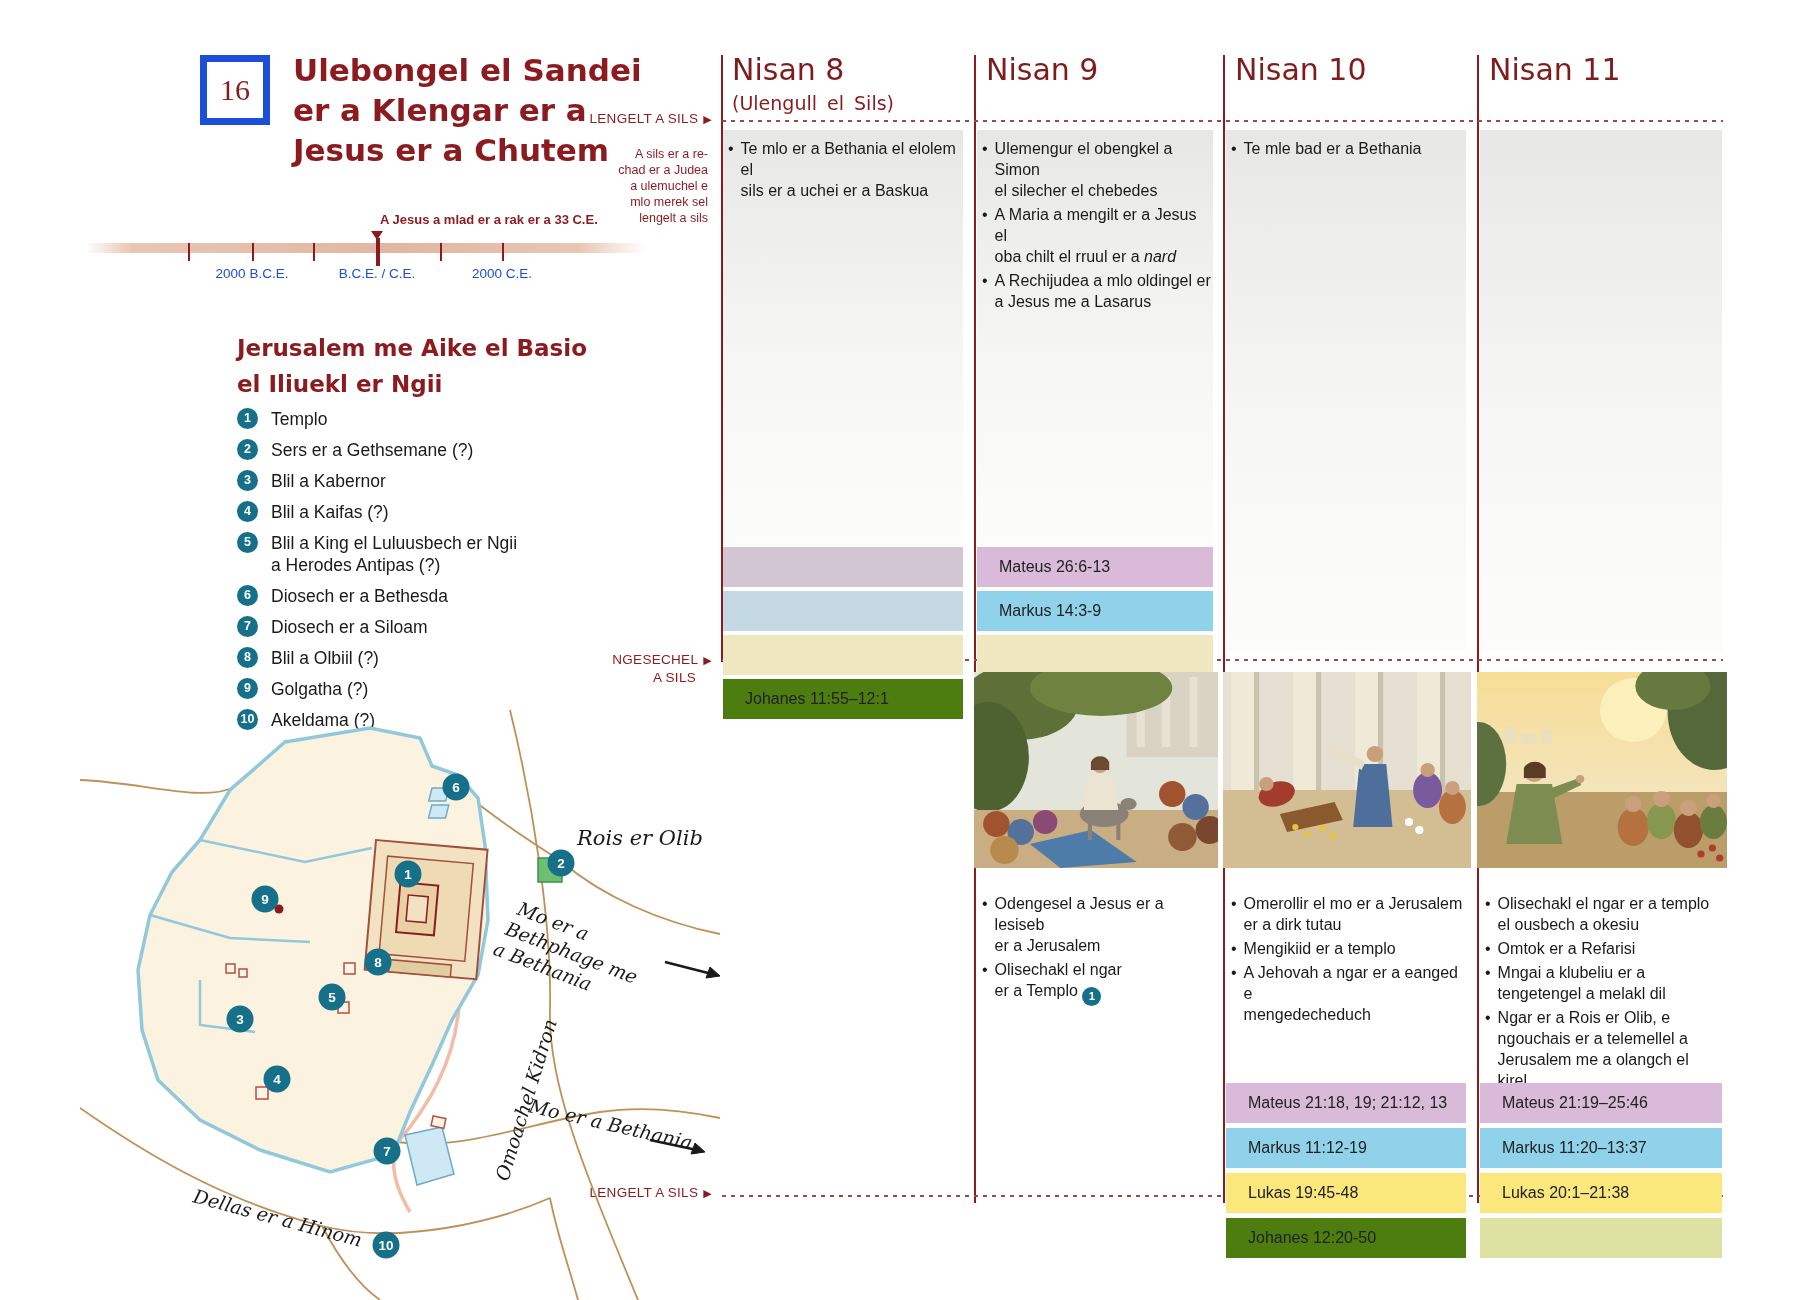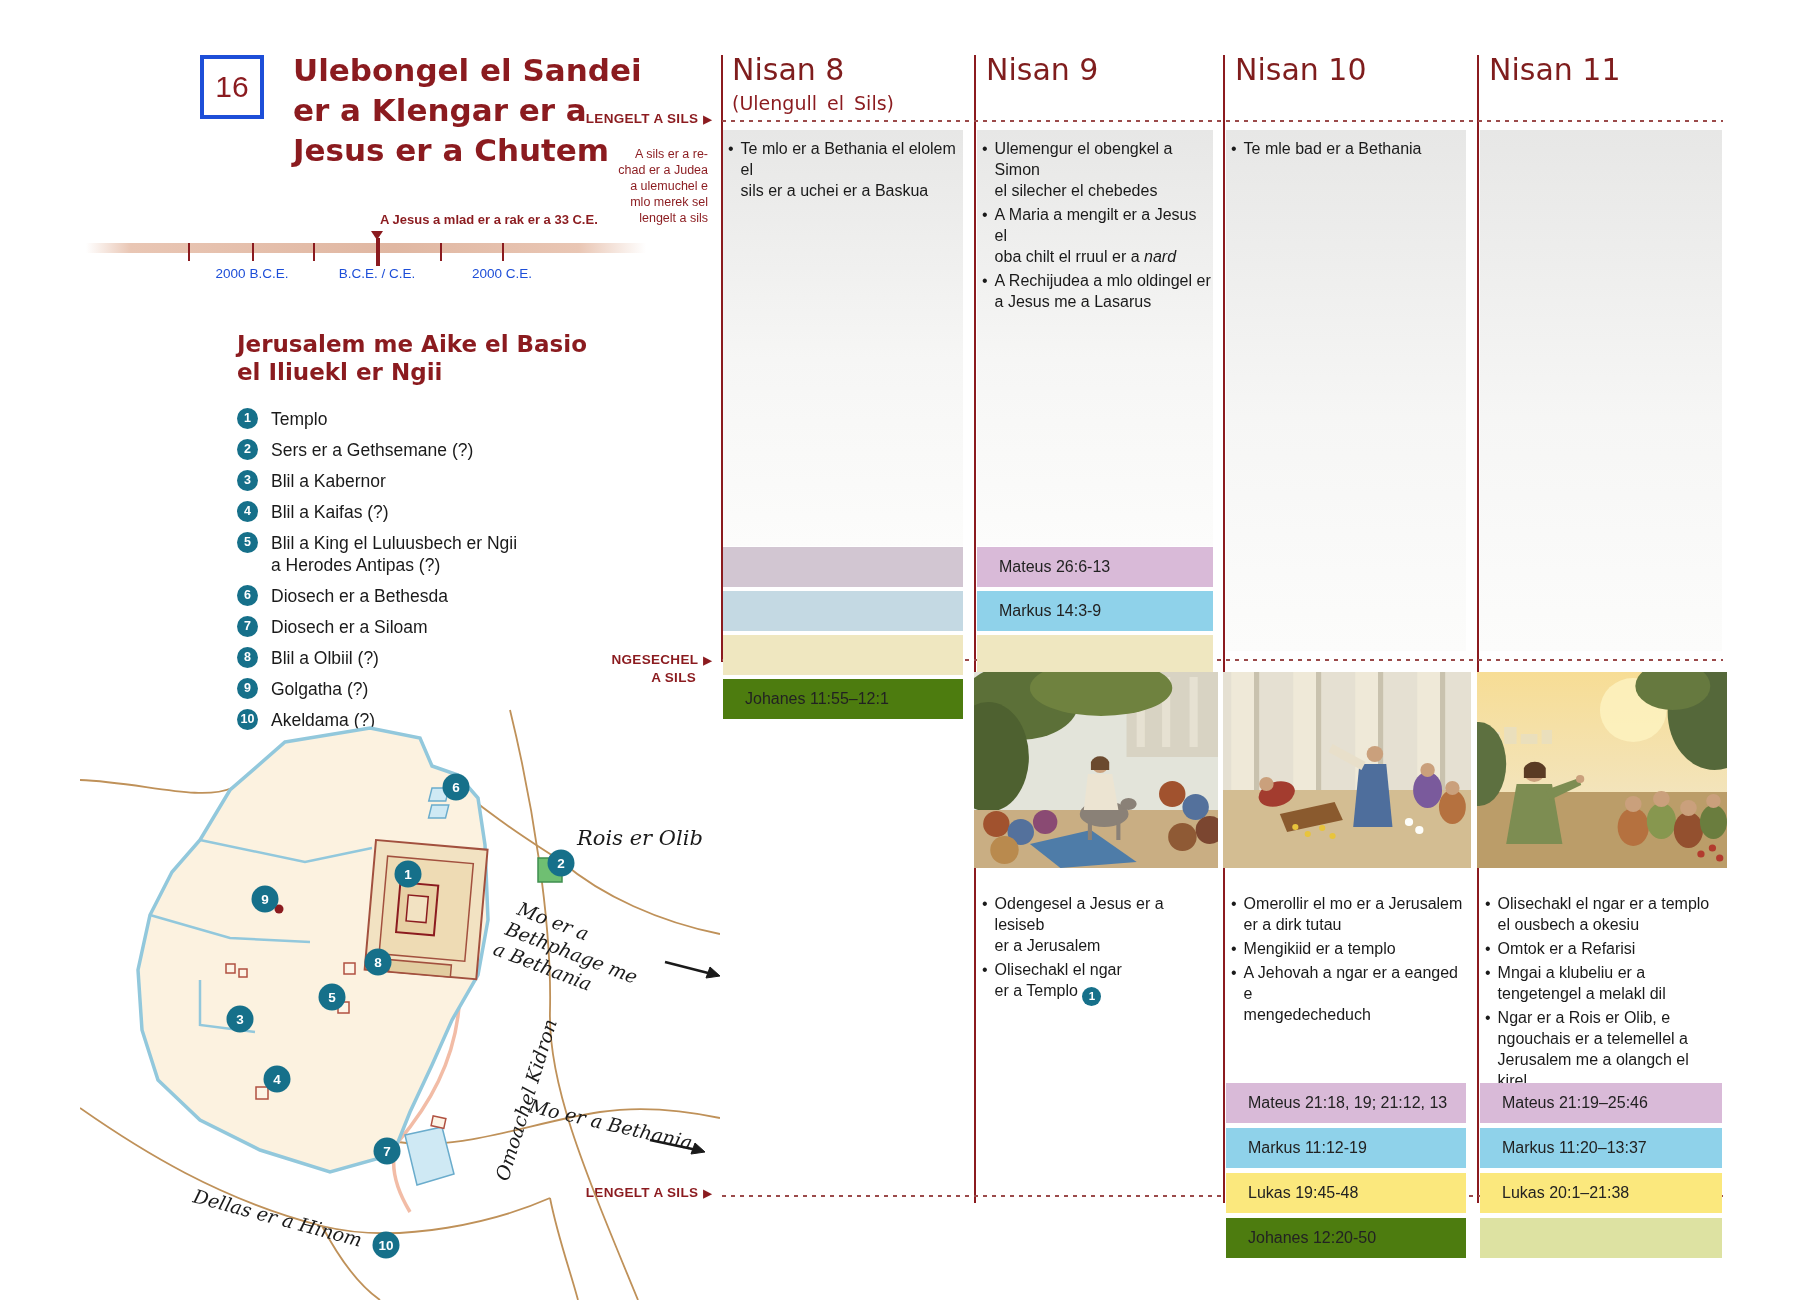--- a/index.html
+++ b/index.html
@@ -2,43 +2,43 @@
 <html><head>
 <meta charset="utf-8">
 <style>
   html,body{margin:0;padding:0;background:#fff;}
   .page{position:relative;width:1800px;height:1300px;background:#fff;overflow:hidden;
         font-family:"Liberation Sans",sans-serif;color:#1a1a1a;}
   .abs{position:absolute;}
   .preline{white-space:pre-line;}
 
   
-  .num-box{left:200px;top:55px;width:56px;height:56px;border:4px solid #1d4ed8;
+  .num-box{left:200px;top:55px;width:56px;height:56px;border:7px solid #1d4ed8;
            display:flex;align-items:center;justify-content:center;
-           font-family:Liberation Sans, sans-serif;font-size:30px;color:#8b1b1f;}
+           font-family:Liberation Serif, serif;font-size:30px;color:#8b1b1f;}
   .page-title{left:293px;top:50px;font-size:31px;font-weight:bold;line-height:40px;color:#8b1b1f;
               font-family:"DejaVu Sans","Liberation Sans",sans-serif;}
 
   
   .tl-annot{left:380px;top:212px;font-size:13px;font-weight:bold;color:#8b1b1f;}
   .tl-arrow{left:371px;top:231px;width:0;height:0;border-left:6px solid transparent;
             border-right:6px solid transparent;border-top:9px solid #8b1b1f;}
   .tl-bar{left:86px;top:243px;width:560px;height:10px;
           background:linear-gradient(90deg,rgba(233,198,180,0) 0%,#e9c6b4 8%,#e0b7a2 55%,#e9c6b4 88%,rgba(233,198,180,0) 100%);}
   .tick{top:243px;width:2px;height:18px;background:#8b1b1f;}
   .tick.bold{top:238px;width:4px;height:28px;}
   .tl-label{top:266px;width:120px;text-align:center;font-size:13.5px;color:#1d4ed8;}
 
   
-  .side-label{font-size:13.5px;font-weight:bold;color:#8b1b1f;text-align:right;letter-spacing:.3px;padding-left:37px;}
+  .side-label{font-size:13.5px;font-weight:normal;color:#8b1b1f;text-align:right;letter-spacing:.3px;padding-left:37px;}
   .side-note{font-size:12.5px;line-height:16px;color:#8b1b1f;text-align:right;}
   .tri{display:inline-block;margin-left:5px;font-size:11px;}
 
   
-  .legend-head{left:237px;top:330px;font-size:23px;font-weight:bold;line-height:28px;color:#8b1b1f;
+  .legend-head{left:237px;top:330px;font-size:23px;font-weight:bold;line-height:36px;color:#8b1b1f;
                font-family:"DejaVu Sans","Liberation Sans",sans-serif;}
   .legend-items{left:237px;top:408px;width:330px;}
   .legend-item{display:flex;gap:13px;margin-bottom:9px;align-items:flex-start;}
   .ncirc{display:inline-flex;width:21px;height:21px;min-width:21px;border-radius:50%;background:#16708a;
          color:#fff;font-size:12.5px;font-weight:bold;align-items:center;justify-content:center;line-height:1;}
   .legend-label{font-size:17.5px;line-height:22px;white-space:pre-line;}
 
   
   .divider{width:2px;background:#8b1b1f;top:55px;}
   .dashline{height:2px;left:722px;width:1001px;

